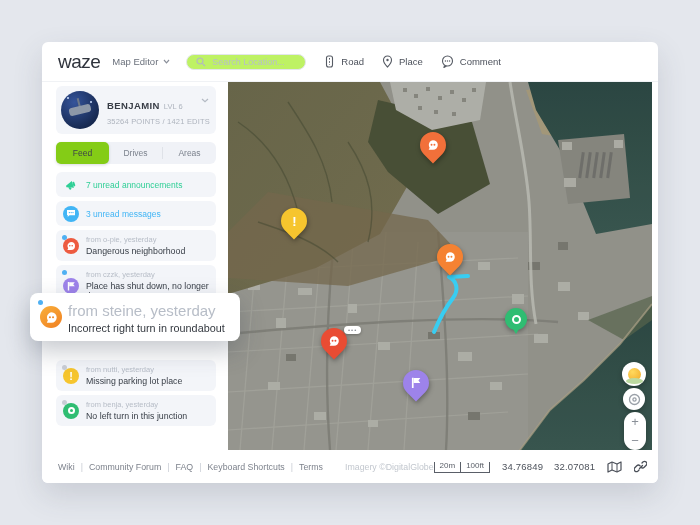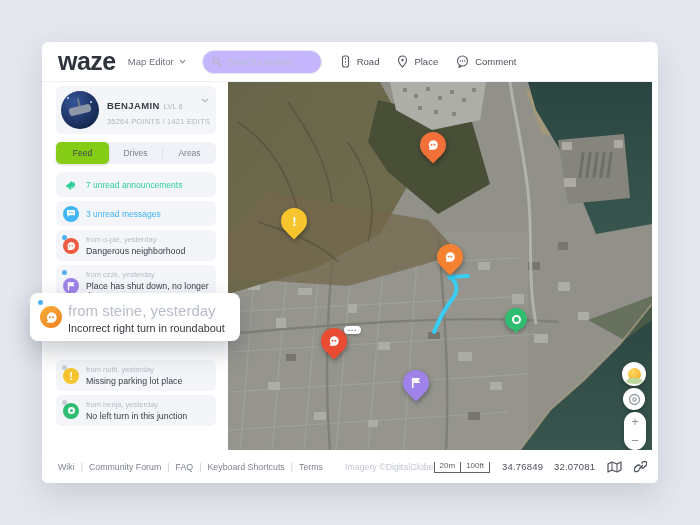--- a/index.html
+++ b/index.html
@@ -5,24 +5,24 @@
   * { margin:0; padding:0; box-sizing:border-box; }
   html,body { width:700px; height:525px; }
   body { font-family:"Liberation Sans","DejaVu Sans",sans-serif; background:#e4e7ed; overflow:hidden; }
   .stage { position:relative; width:700px; height:525px; }
   .card { position:absolute; left:42px; top:42px; width:616px; height:441px; background:#fff; border-radius:6px;
           box-shadow:0 12px 30px rgba(60,70,90,.16); }
 
   
   .topbar { position:absolute; left:0; top:0; width:100%; height:40px; display:flex; align-items:center;
             padding:0 10px 0 16px; border-bottom:1px solid #f0f2f5; }
-  .logo { font-size:25px; font-weight:700; color:#2f333c; letter-spacing:-.5px; }
+  .logo { font-size:19px; font-weight:400; color:#2f333c; letter-spacing:-.5px; }
   .mapeditor { display:flex; align-items:center; gap:5px; margin-left:12px; font-size:9.5px; color:#6a707b; cursor:pointer; }
-  .search { display:flex; align-items:center; gap:6px; margin-left:16px; width:120px; height:24px;
-            border:1px solid #e3e6eb; border-radius:12px; background:#c4b5fd; padding:0 9px; }
+  .search { display:flex; align-items:center; gap:6px; margin-left:16px; width:120px; height:16px;
+            border:1px solid #e3e6eb; border-radius:12px; background:#bef264; padding:0 9px; }
   .search input { border:none; outline:none; width:90px; font-size:9px; color:#59606b; background:transparent;
                   font-family:"Liberation Sans",sans-serif; }
   .search input::placeholder { color:#b8bec8; }
   .tb-btn { display:flex; align-items:center; gap:6px; margin-left:18px; font-size:9.5px; color:#4c515b; cursor:pointer;justify-content:center; }
   .tb-ic { display:inline-flex; }
   .save-btn { margin-left:auto; margin-right:2px; background:#29ccf4; color:#fff; border:none; border-radius:5px;
               height:23px; padding:0 14px; font-size:9.5px; font-family:"Liberation Sans",sans-serif; cursor:pointer; }
 
   
   .sidebar { position:absolute; left:0; top:40px; width:186px; bottom:33px; padding:4px 12px 0 14px; }

